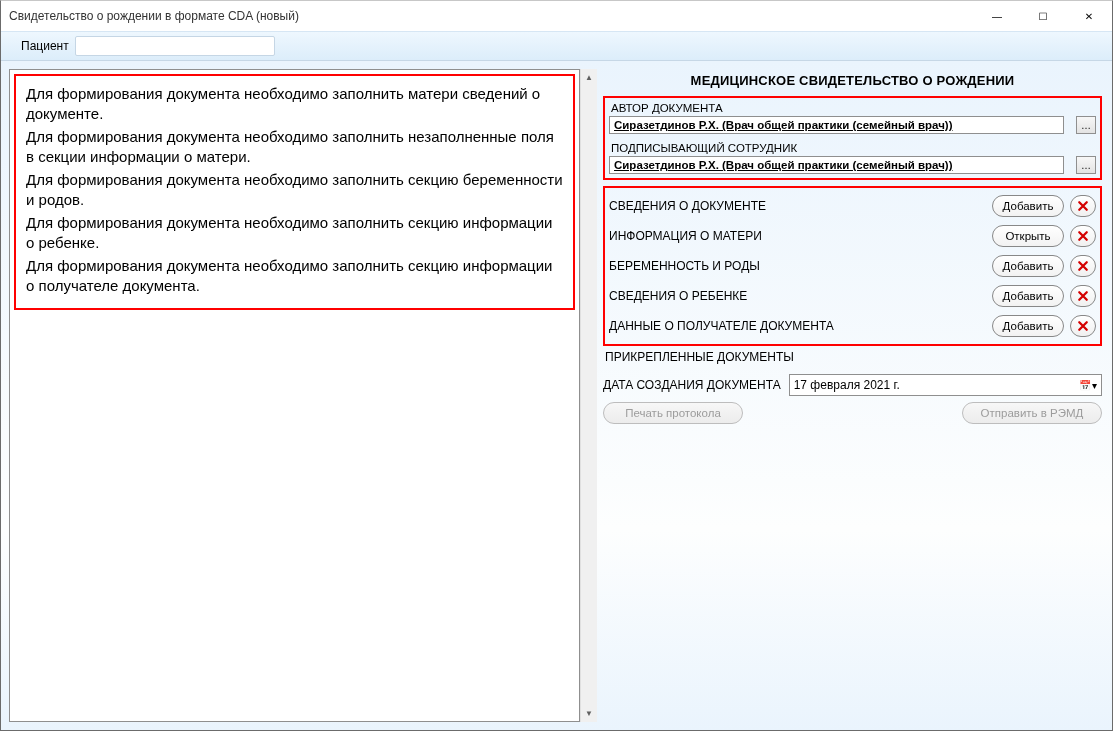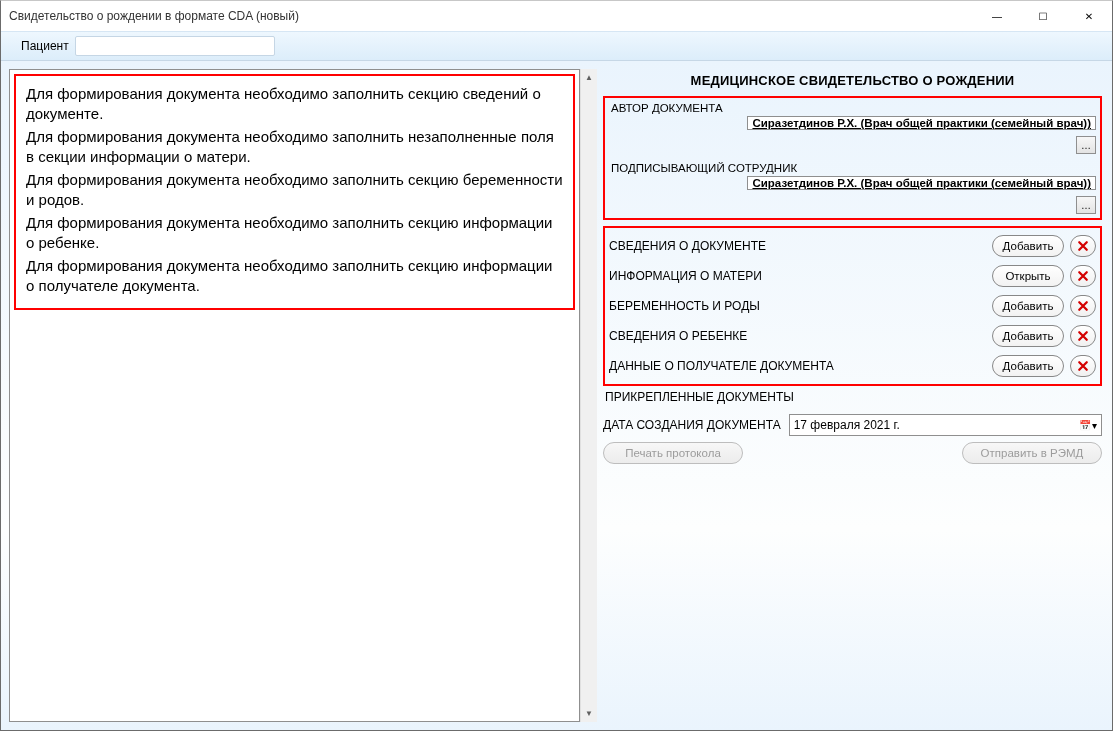--- a/index.html
+++ b/index.html
@@ -59,21 +59,21 @@
 
   
   .right-col { flex: 1; display: flex; overflow-y: auto; }
   .right-inner { flex: 1; padding: 8px 10px 8px 6px; display: flex; flex-direction: column; }
   .header-title {
     text-align: center; font-weight: bold; font-size: 13px; letter-spacing: 0.2px;
     padding: 4px 0 8px 0;
   }
   .redbox { border: 2px solid #ff0000; padding: 2px 4px 4px 4px; margin-bottom: 6px; }
   .field-label { font-size: 11.5px; color: #000; padding: 2px 2px; }
-  .field-row { display: flex; align-items: flex-end; gap: 6px; flex-direction: column; }
+  .field-row { display: flex; align-items: flex-start; gap: 12px; }
   .field-input {
     flex: 1; height: 18px; background: #fff; border: 1px solid #8f8f8f;
     font-weight: bold; font-size: 11.5px; text-decoration: underline; padding: 0 4px;
     display: flex; align-items: center; overflow: hidden; white-space: nowrap;
   }
   .browse-btn {
     width: 20px; height: 18px; background: linear-gradient(#f7f7f7,#e3e3e3);
     border: 1px solid #8f8f8f; font-size: 10px; display: flex; align-items: center; justify-content: center;
     cursor: pointer;
   }
@@ -147,21 +147,21 @@
     <span>Пациент</span>
     <div class="patient-field"></div>
   </div>
 
   <div class="client-area">
 
     <div class="left-col">
       <div class="left-panel">
         <div class="warnings-box" id="warnings-box" style="align-self:flex-start; height:236px; overflow:hidden;">
 
-        <p>Для формирования документа необходимо заполнить секцию сведений о документе.</p>
+        <p>Для формирования документа необходимо заполнить матери сведений о документе.</p>
             <p>Для формирования документа необходимо заполнить незаполненные поля в секции информации о матери.</p>
             <p>Для формирования документа необходимо заполнить секцию беременности и родов.</p>
             <p>Для формирования документа необходимо заполнить секцию информации о ребенке.</p>
             <p>Для формирования документа необходимо заполнить секцию информации о получателе документа.</p>
           </div>
       </div>
       <div class="scrollbar-v">
         <div class="sb-btn top">▲</div>
         <div class="sb-btn bot">▼</div>
       </div>

